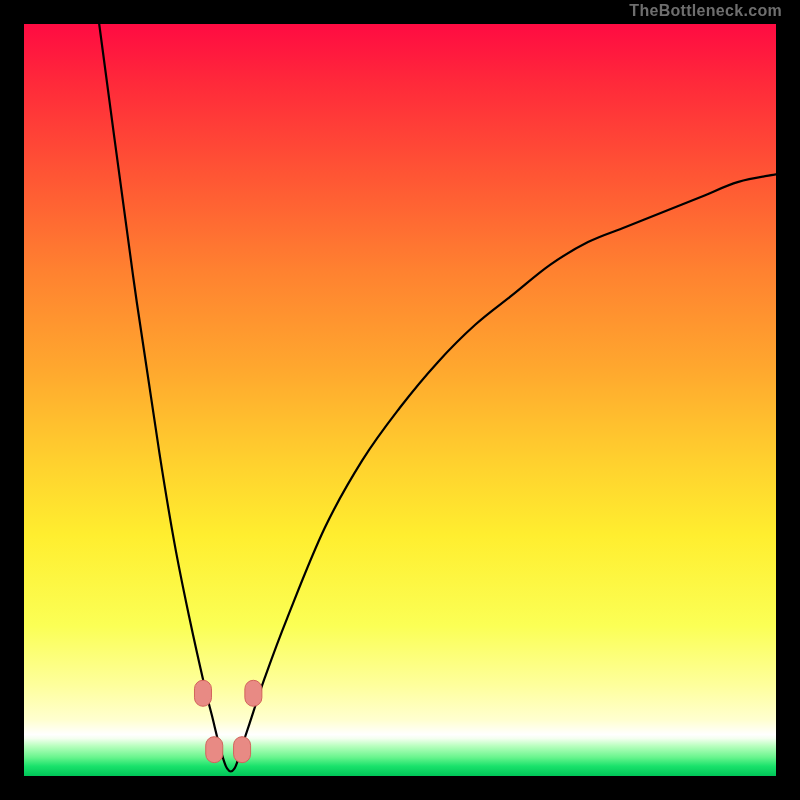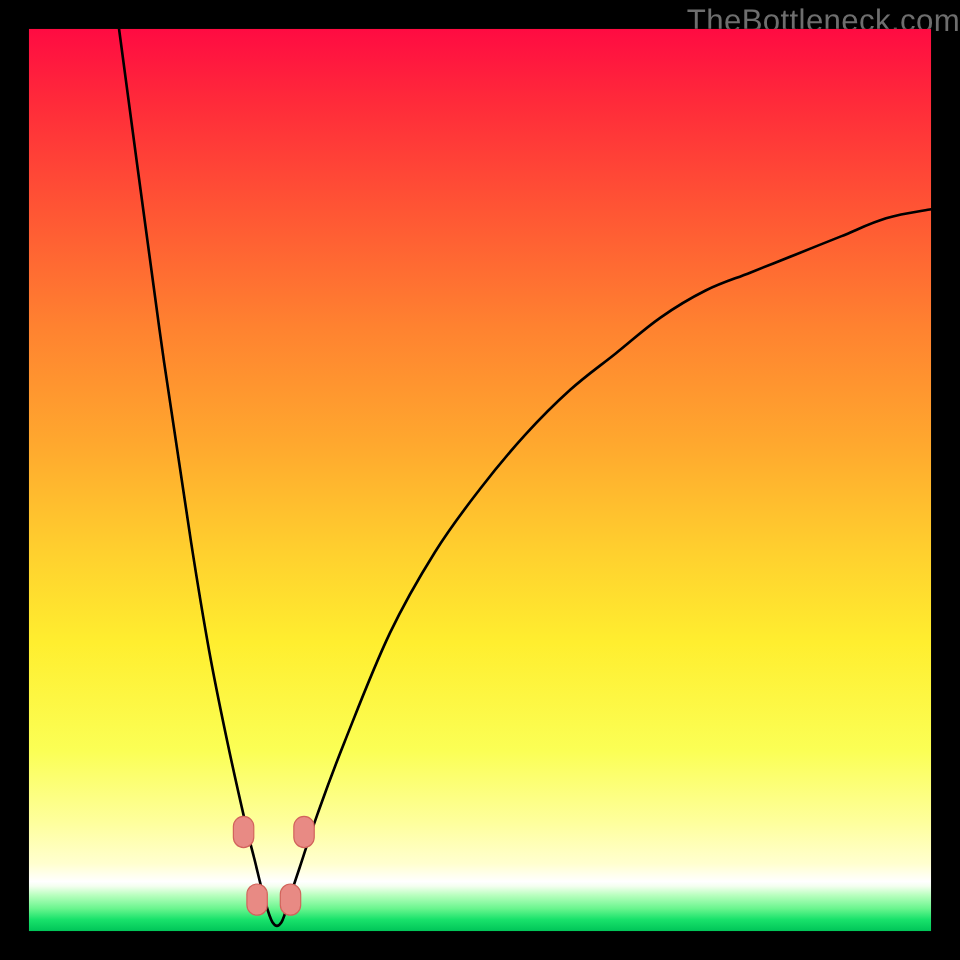--- a/index.html
+++ b/index.html
@@ -57,24 +57,24 @@
   svg.curve {
     position: absolute;
     left: 0;
     top: 0;
     width: 752px;
     height: 752px;
   }
   .watermark {
     position: absolute;
     top: 2px;
-    right: 0;
+    right: 18px;
     color: #6e6e6e;
-    font-size: 26px;
-    font-weight: 400;
+    font-size: 16px;
+    font-weight: 700;
     letter-spacing: 0.3px;
     user-select: none;
   }
 </style>
 </head>
 <body>
 
 <div class="watermark">TheBottleneck.com</div>
 
 <div class="frame">

